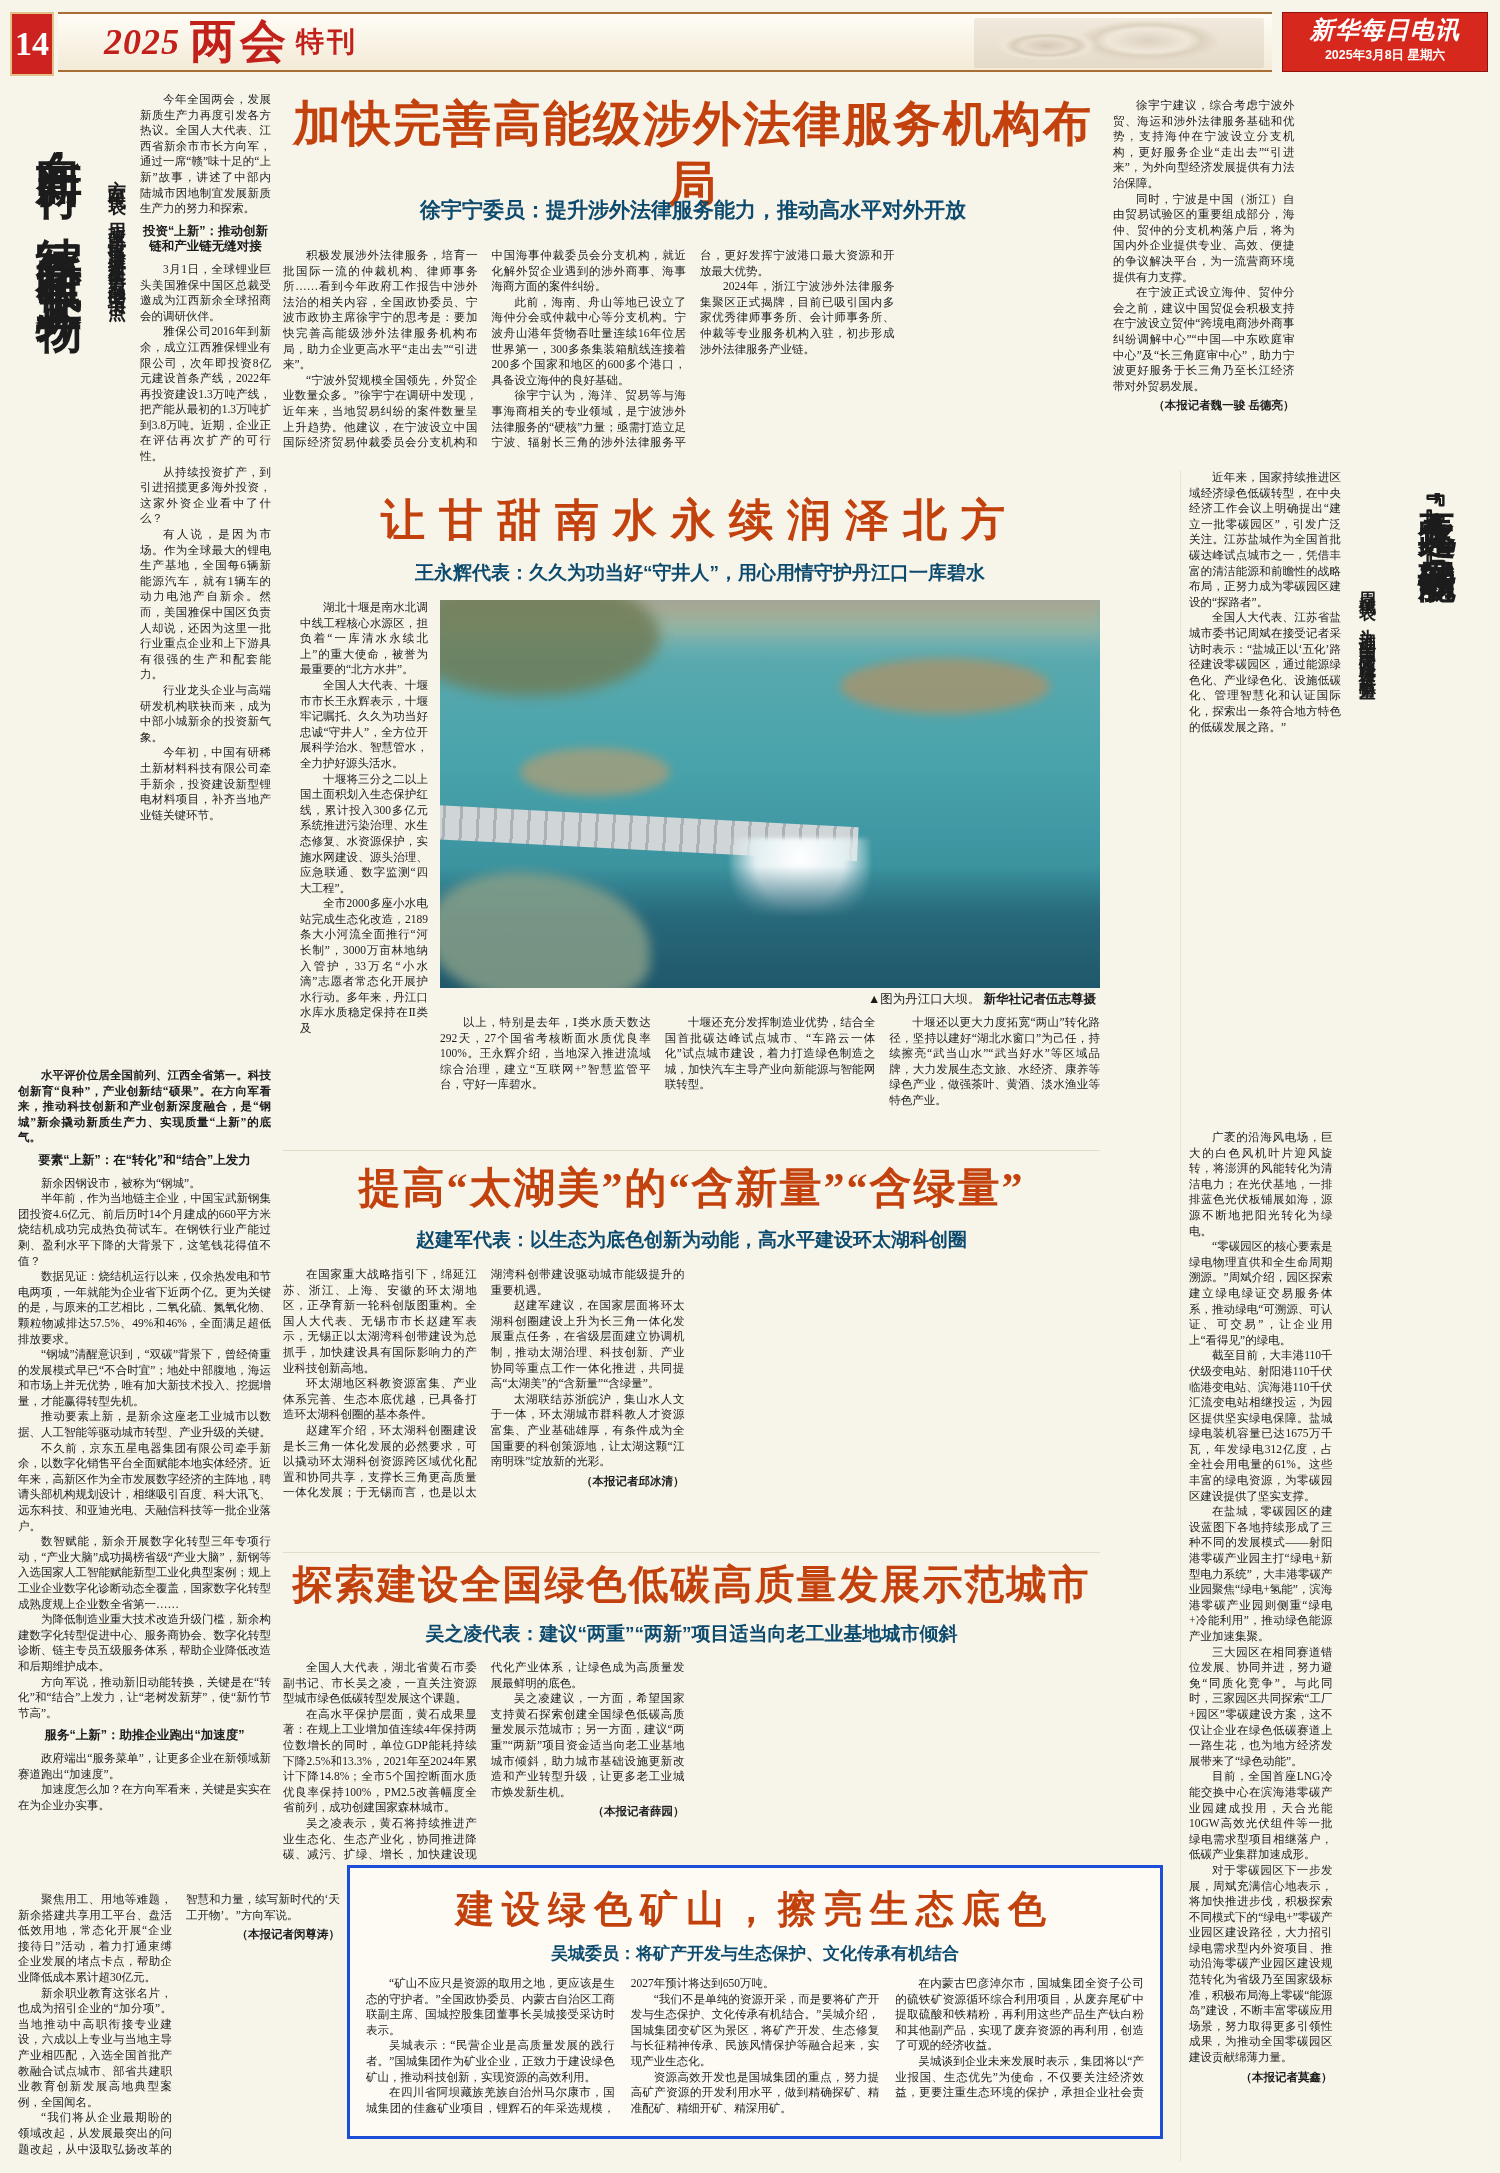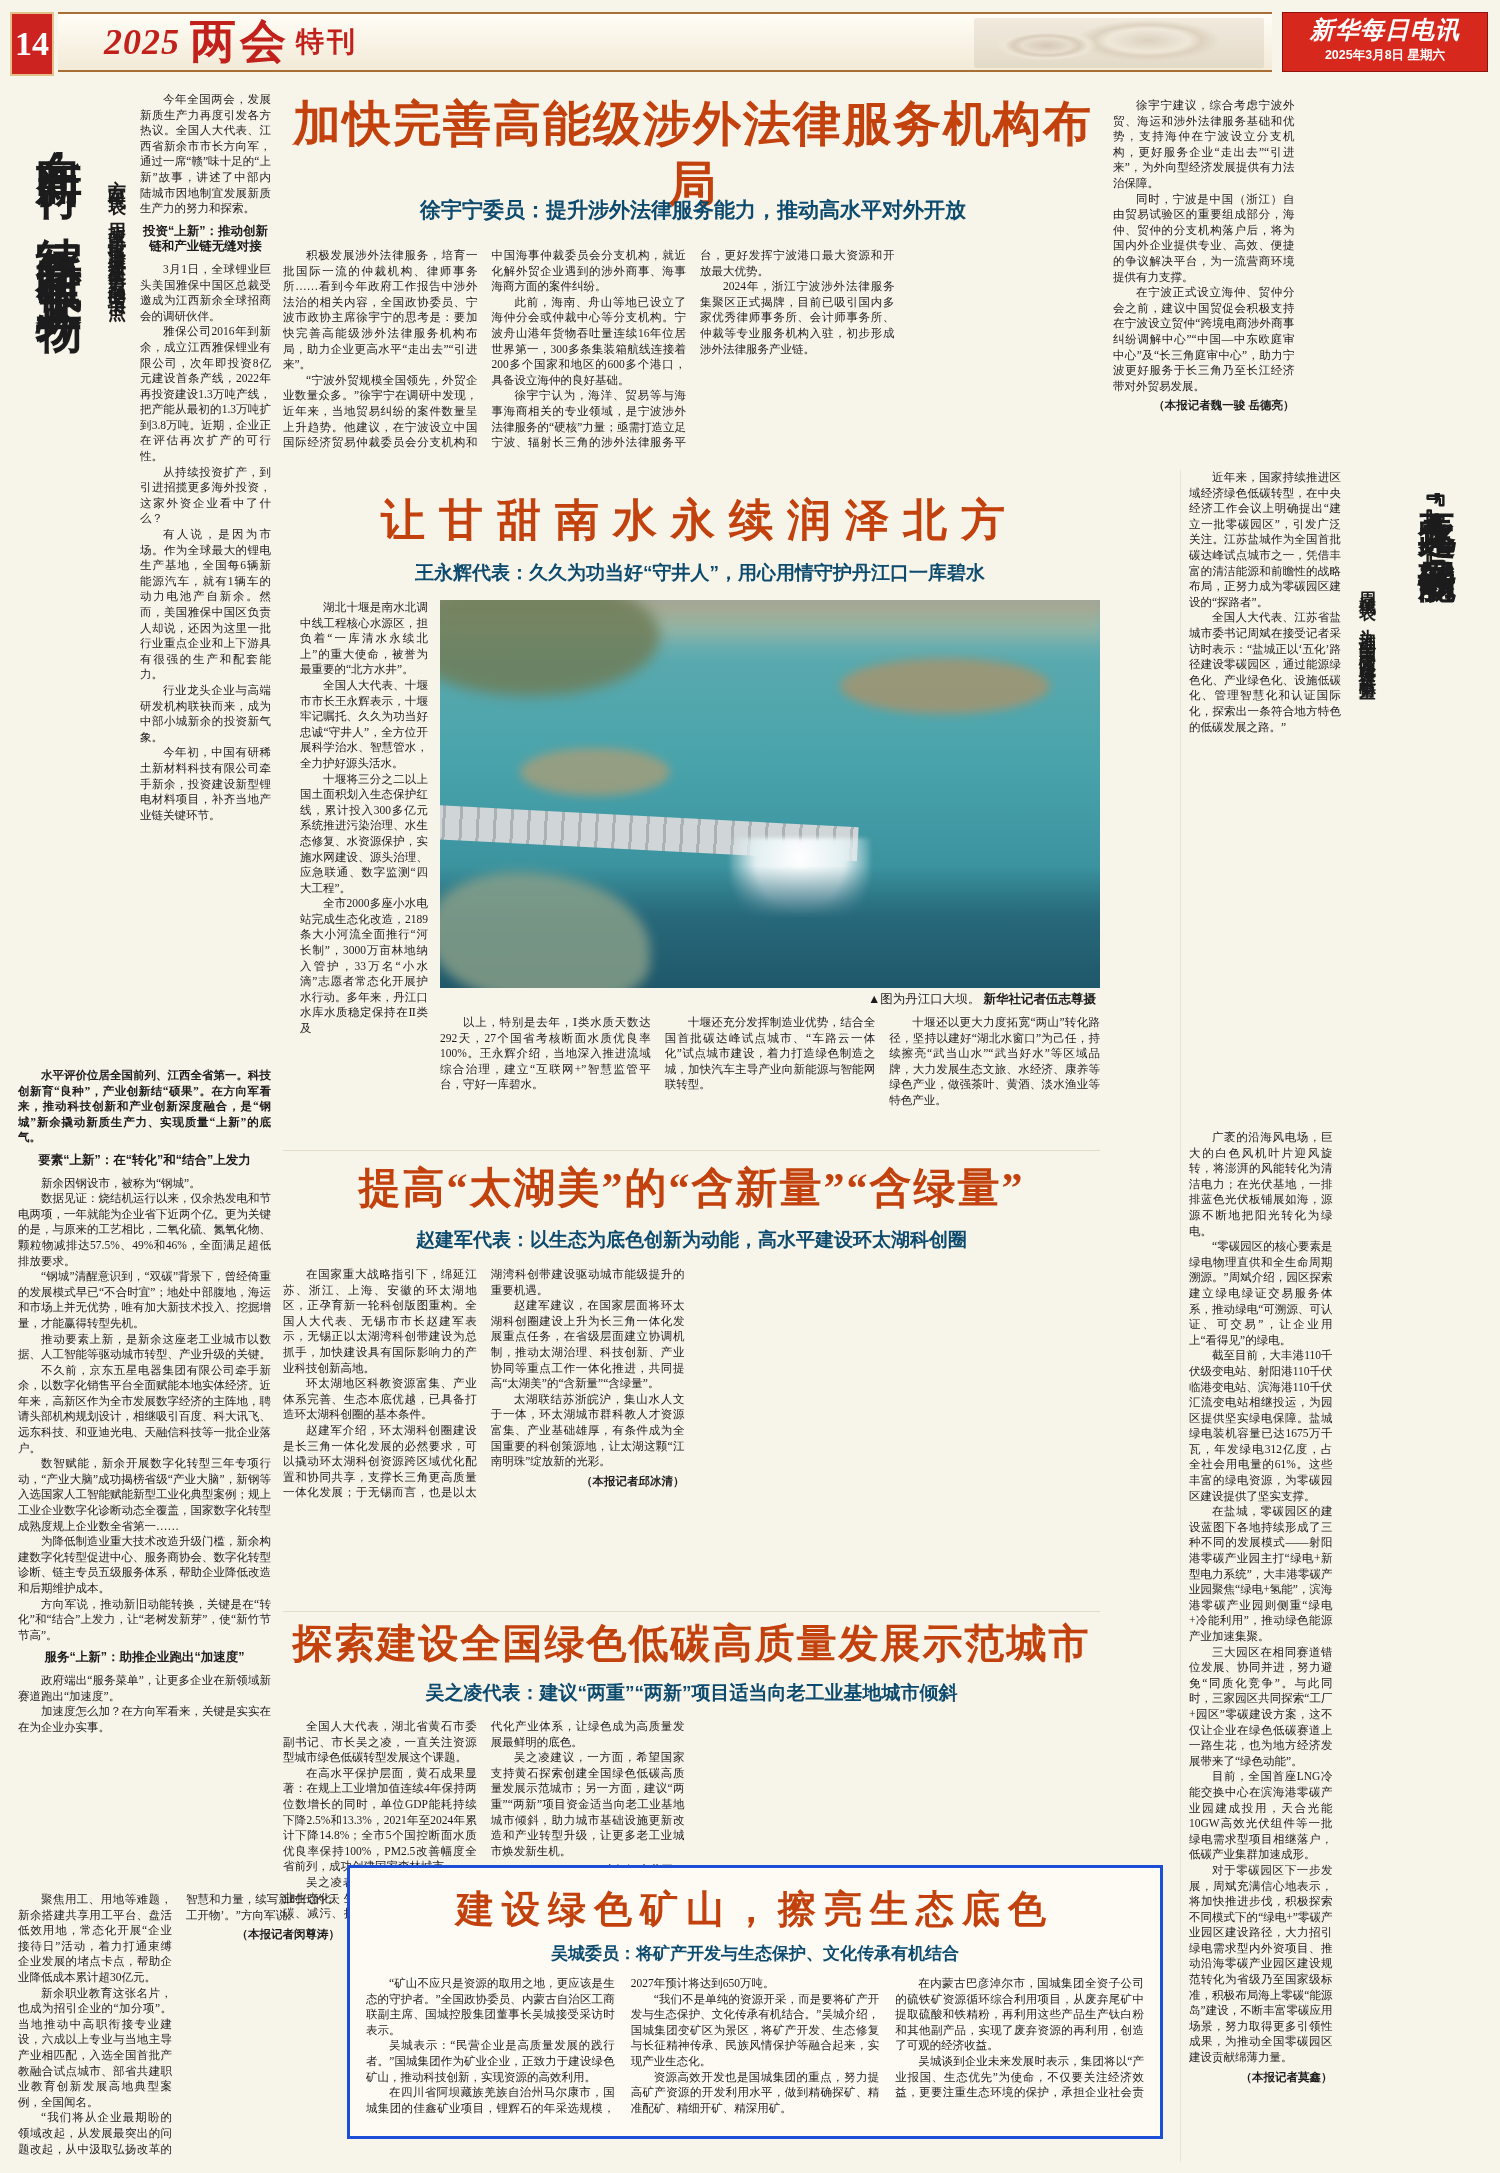--- a/index.html
+++ b/index.html
@@ -82,21 +82,21 @@
            border-radius:40% 60% 30% 50%;filter:blur(6px);opacity:.8;}
   .caption{height:22px;text-align:right;font-size:12.5px;padding-right:4px;margin-top:3px;}
   .caption b{font-family:"Liberation Sans","DejaVu Sans",sans-serif;}
   .c-cols{height:106px;margin-top:2px;column-count:3;column-gap:14px;column-fill:auto;}
   
   .art-d{position:absolute;left:283px;top:1150px;width:817px;height:382px;border-top:1px solid #e3dccb;}
   .d-title{font-size:42px;letter-spacing:2px;line-height:54px;margin-top:10px;}
   .d-sub{font-size:19px;margin-top:12px;}
   .d-cols{margin-top:14px;height:248px;column-count:4;column-gap:14px;column-fill:auto;}
   
-  .art-e{position:absolute;left:283px;top:1611px;width:817px;height:320px;border-top:1px solid #e3dccb;}
+  .art-e{position:absolute;left:283px;top:1552px;width:817px;height:320px;border-top:1px solid #e3dccb;}
   .e-title{font-size:40px;letter-spacing:2px;line-height:52px;margin-top:6px;}
   .e-sub{font-size:19px;margin-top:10px;}
   .e-cols{margin-top:13px;height:204px;column-count:4;column-gap:14px;column-fill:auto;}
   
   .art-f{position:absolute;left:347px;top:1865px;width:816px;height:274px;border:3px solid #1d4ed8;
          background:#fdfbf4;box-sizing:border-box;padding:12px 16px 8px;}
   .f-title{font-size:38px;letter-spacing:8px;line-height:50px;margin-top:4px;}
   .f-sub{font-size:17px;margin-top:8px;}
   .f-cols{margin-top:11px;height:152px;column-count:3;column-gap:16px;column-fill:auto;}
   
@@ -139,20 +139,21 @@
           <p class="p">从持续投资扩产，到引进招揽更多海外投资，这家外资企业看中了什么？</p>
           <p class="p">有人说，是因为市场。作为全球最大的锂电生产基地，全国每6辆新能源汽车，就有1辆车的动力电池产自新余。然而，美国雅保中国区负责人却说，还因为这里一批行业重点企业和上下游具有很强的生产和配套能力。</p>
           <p class="p">行业龙头企业与高端研发机构联袂而来，成为中部小城新余的投资新气象。</p>
           <p class="p">今年初，中国有研稀土新材料科技有限公司牵手新余，投资建设新型锂电材料项目，补齐当地产业链关键环节。</p>
         </div>
     </div>
     <div class="a-mid bt">
         <p class="p strong">水平评价位居全国前列、江西全省第一。科技创新育“良种”，产业创新结“硕果”。在方向军看来，推动科技创新和产业创新深度融合，是“钢城”新余撬动新质生产力、实现质量“上新”的底气。</p>
         <p class="p subhead">要素“上新”：在“转化”和“结合”上发力</p>
         <p class="p">新余因钢设市，被称为“钢城”。</p>
+        <p class="p">半年前，作为当地链主企业，中国宝武新钢集团投资4.6亿元、前后历时14个月建成的660平方米烧结机成功完成热负荷试车。在钢铁行业产能过剩、盈利水平下降的大背景下，这笔钱花得值不值？</p>
         <p class="p">数据见证：烧结机运行以来，仅余热发电和节电两项，一年就能为企业省下近两个亿。更为关键的是，与原来的工艺相比，二氧化硫、氮氧化物、颗粒物减排达57.5%、49%和46%，全面满足超低排放要求。</p>
         <p class="p">“钢城”清醒意识到，“双碳”背景下，曾经倚重的发展模式早已“不合时宜”；地处中部腹地，海运和市场上并无优势，唯有加大新技术投入、挖掘增量，才能赢得转型先机。</p>
         <p class="p">推动要素上新，是新余这座老工业城市以数据、人工智能等驱动城市转型、产业升级的关键。</p>
         <p class="p">不久前，京东五星电器集团有限公司牵手新余，以数字化销售平台全面赋能本地实体经济。近年来，高新区作为全市发展数字经济的主阵地，聘请头部机构规划设计，相继吸引百度、科大讯飞、远东科技、和亚迪光电、天融信科技等一批企业落户。</p>
         <p class="p">数智赋能，新余开展数字化转型三年专项行动，“产业大脑”成功揭榜省级“产业大脑”，新钢等入选国家人工智能赋能新型工业化典型案例；规上工业企业数字化诊断动态全覆盖，国家数字化转型成熟度规上企业数全省第一……</p>
         <p class="p">为降低制造业重大技术改造升级门槛，新余构建数字化转型促进中心、服务商协会、数字化转型诊断、链主专员五级服务体系，帮助企业降低改造和后期维护成本。</p>
         <p class="p">方向军说，推动新旧动能转换，关键是在“转化”和“结合”上发力，让“老树发新芽”，使“新竹节节高”。</p>
         <p class="p subhead">服务“上新”：助推企业跑出“加速度”</p>
         <p class="p">政府端出“服务菜单”，让更多企业在新领域新赛道跑出“加速度”。</p>
         <p class="p">加速度怎么加？在方向军看来，关键是实实在在为企业办实事。</p>

